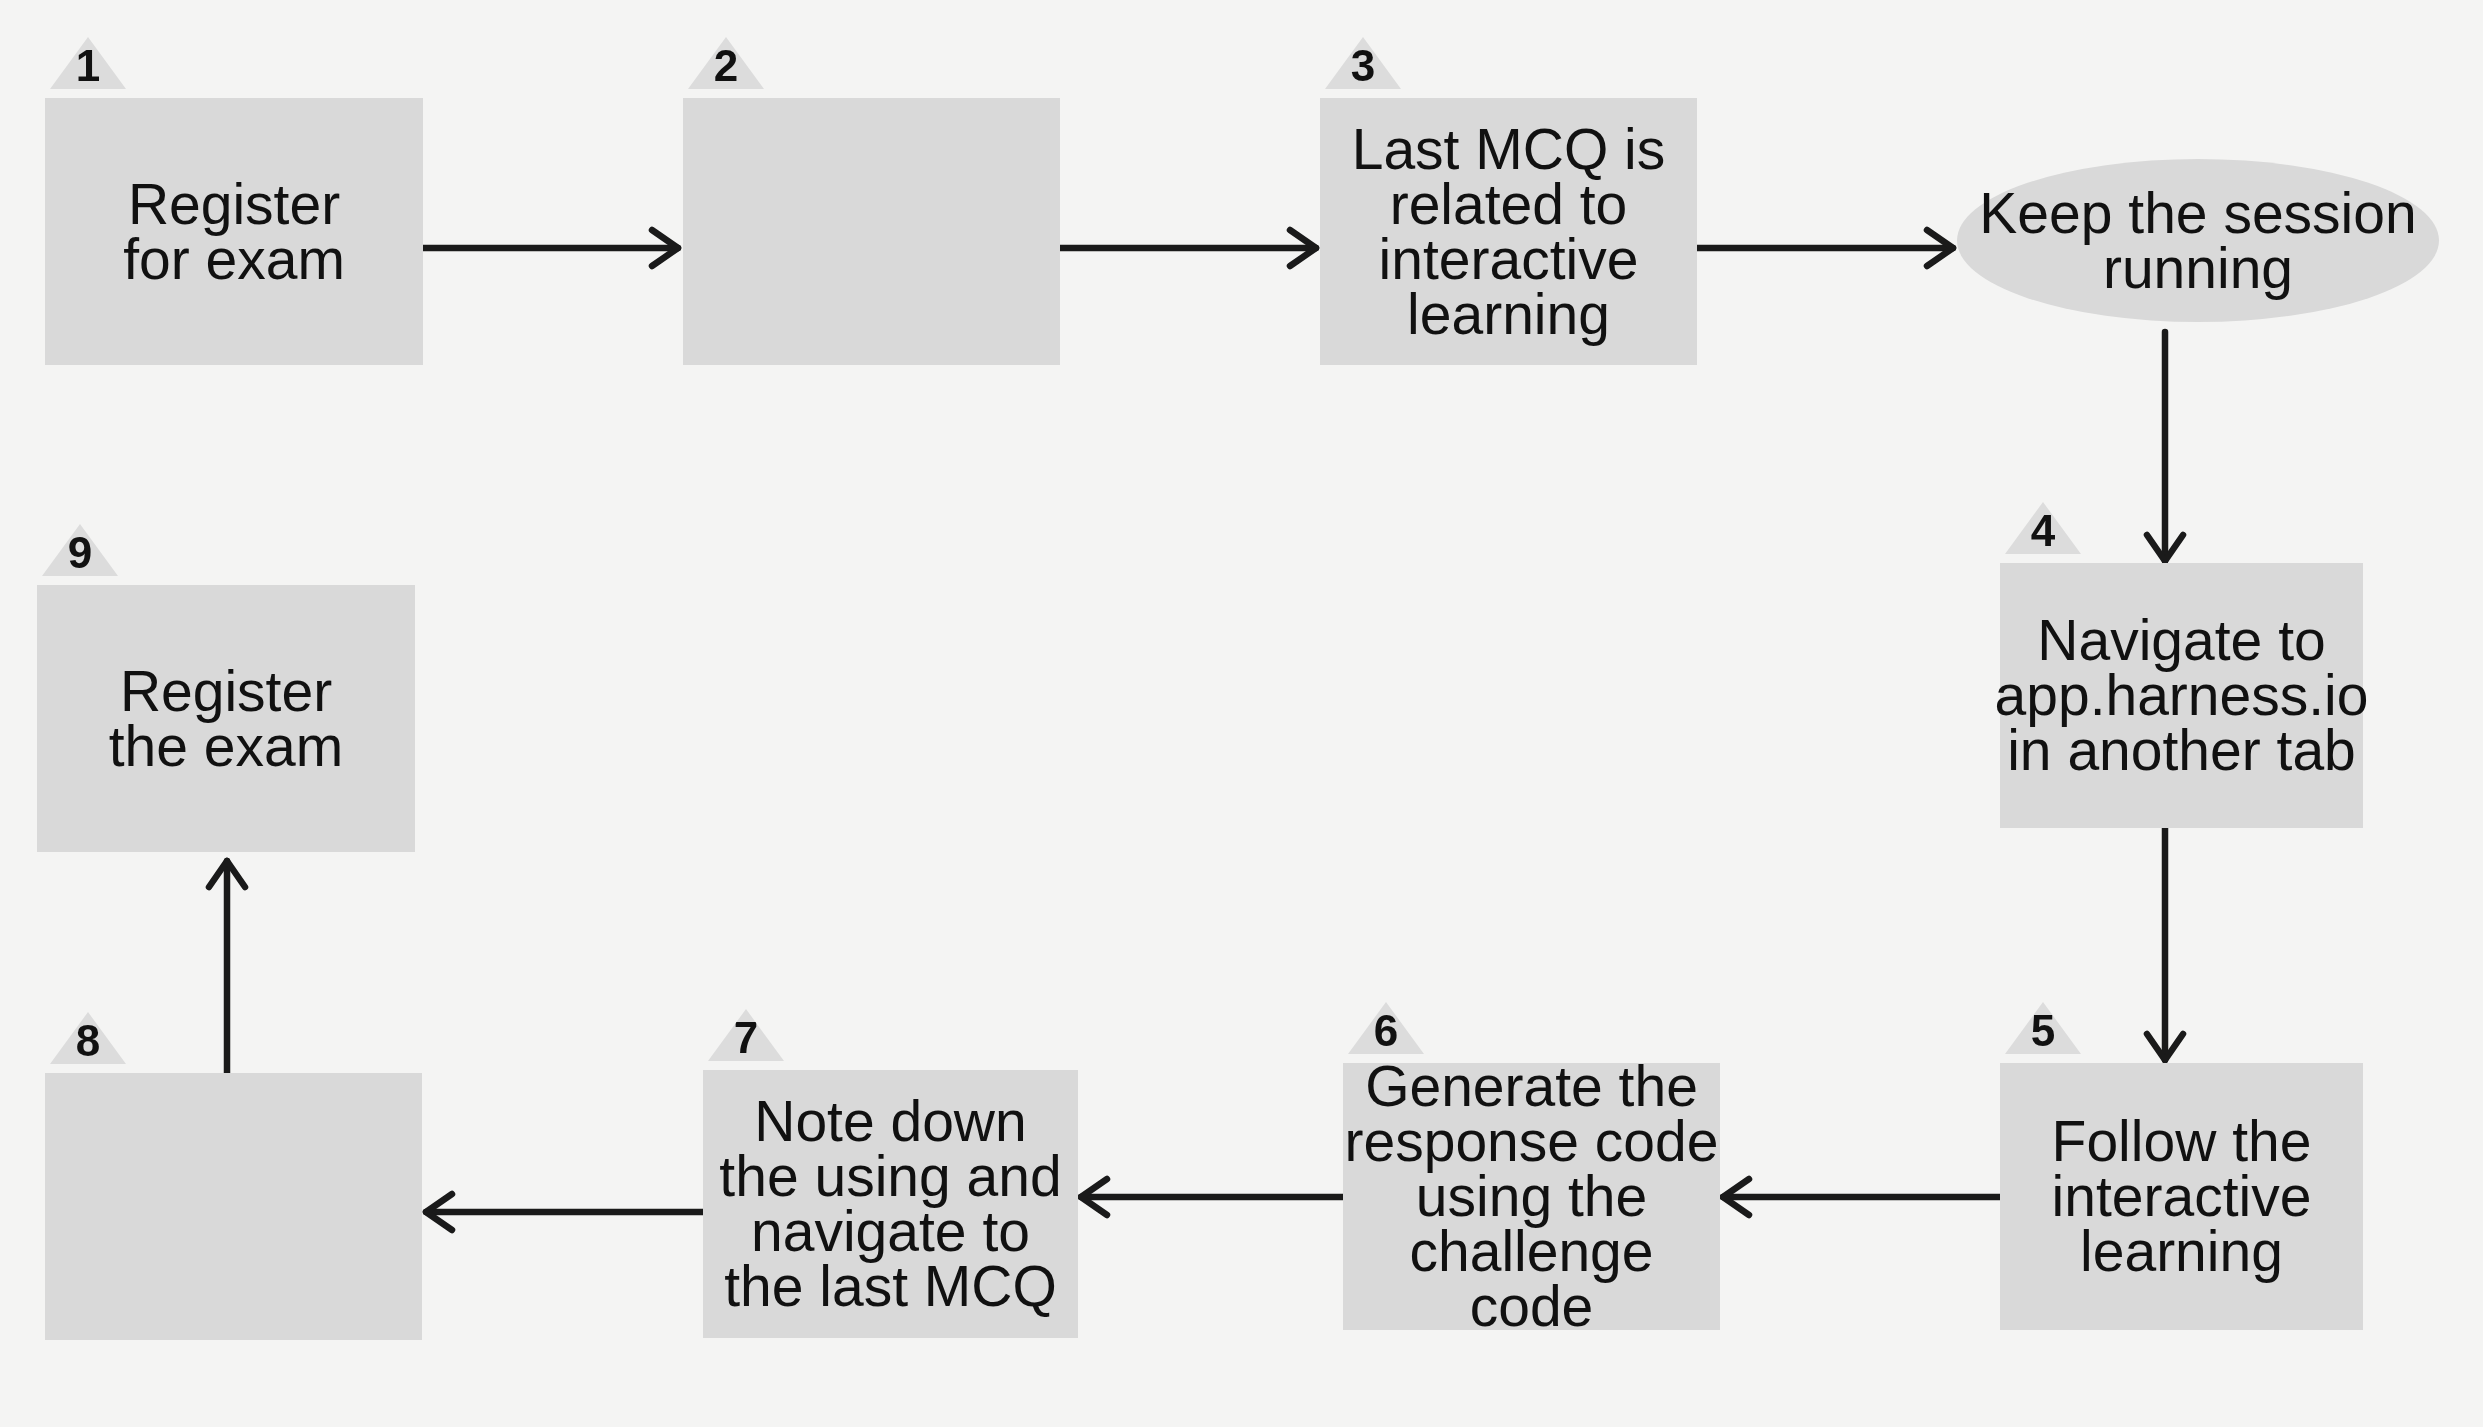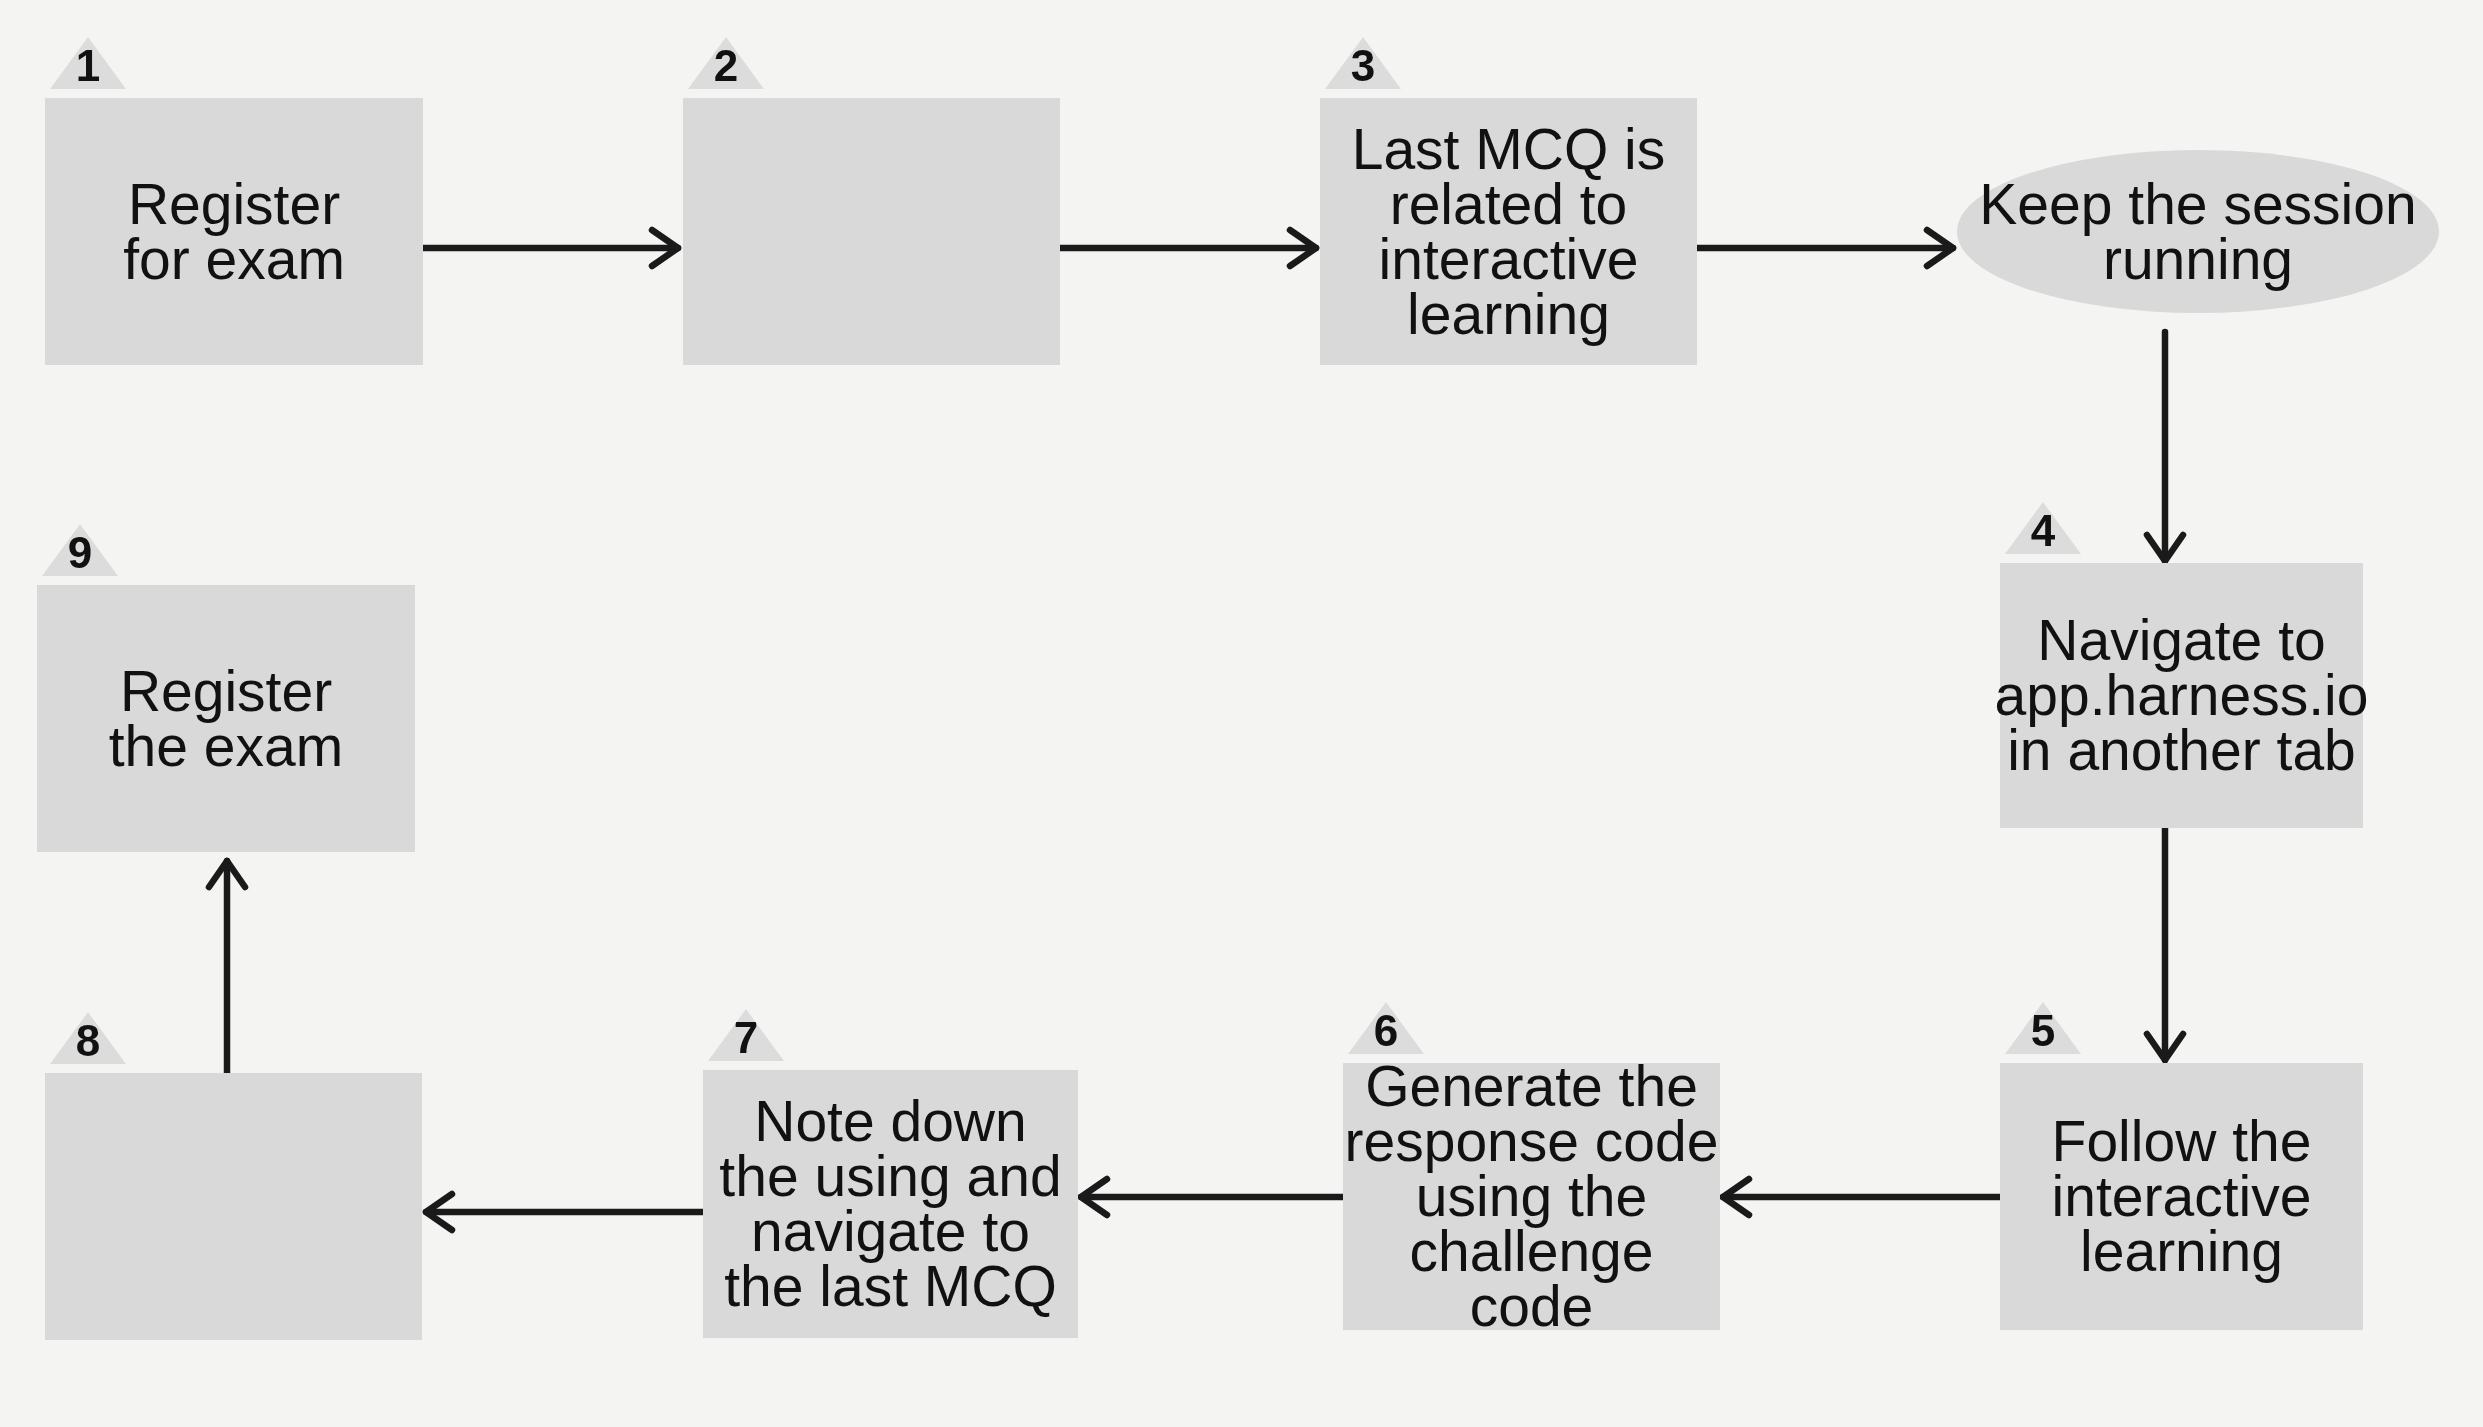--- a/index.html
+++ b/index.html
@@ -127,21 +127,21 @@
   <div class="node rect" style="left:1320px;top:98px;width:377px;height:267px">
     <div class="tri">
       <span class="num">3</span>
     </div>
     <div class="label">Last MCQ is
 related to
 interactive
 learning</div>
   </div>
 
-  <div class="node ellipse" style="left:1957px;top:150px;width:482px;height:163px">
+  <div class="node ellipse" style="left:1957px;top:159px;width:482px;height:163px">
     <div class="label">Keep the session
 running</div>
   </div>
 
   <div class="node rect" style="left:2000px;top:563px;width:363px;height:265px">
     <div class="tri">
       <span class="num">4</span>
     </div>
     <div class="label">Navigate to
 app.harness.io

